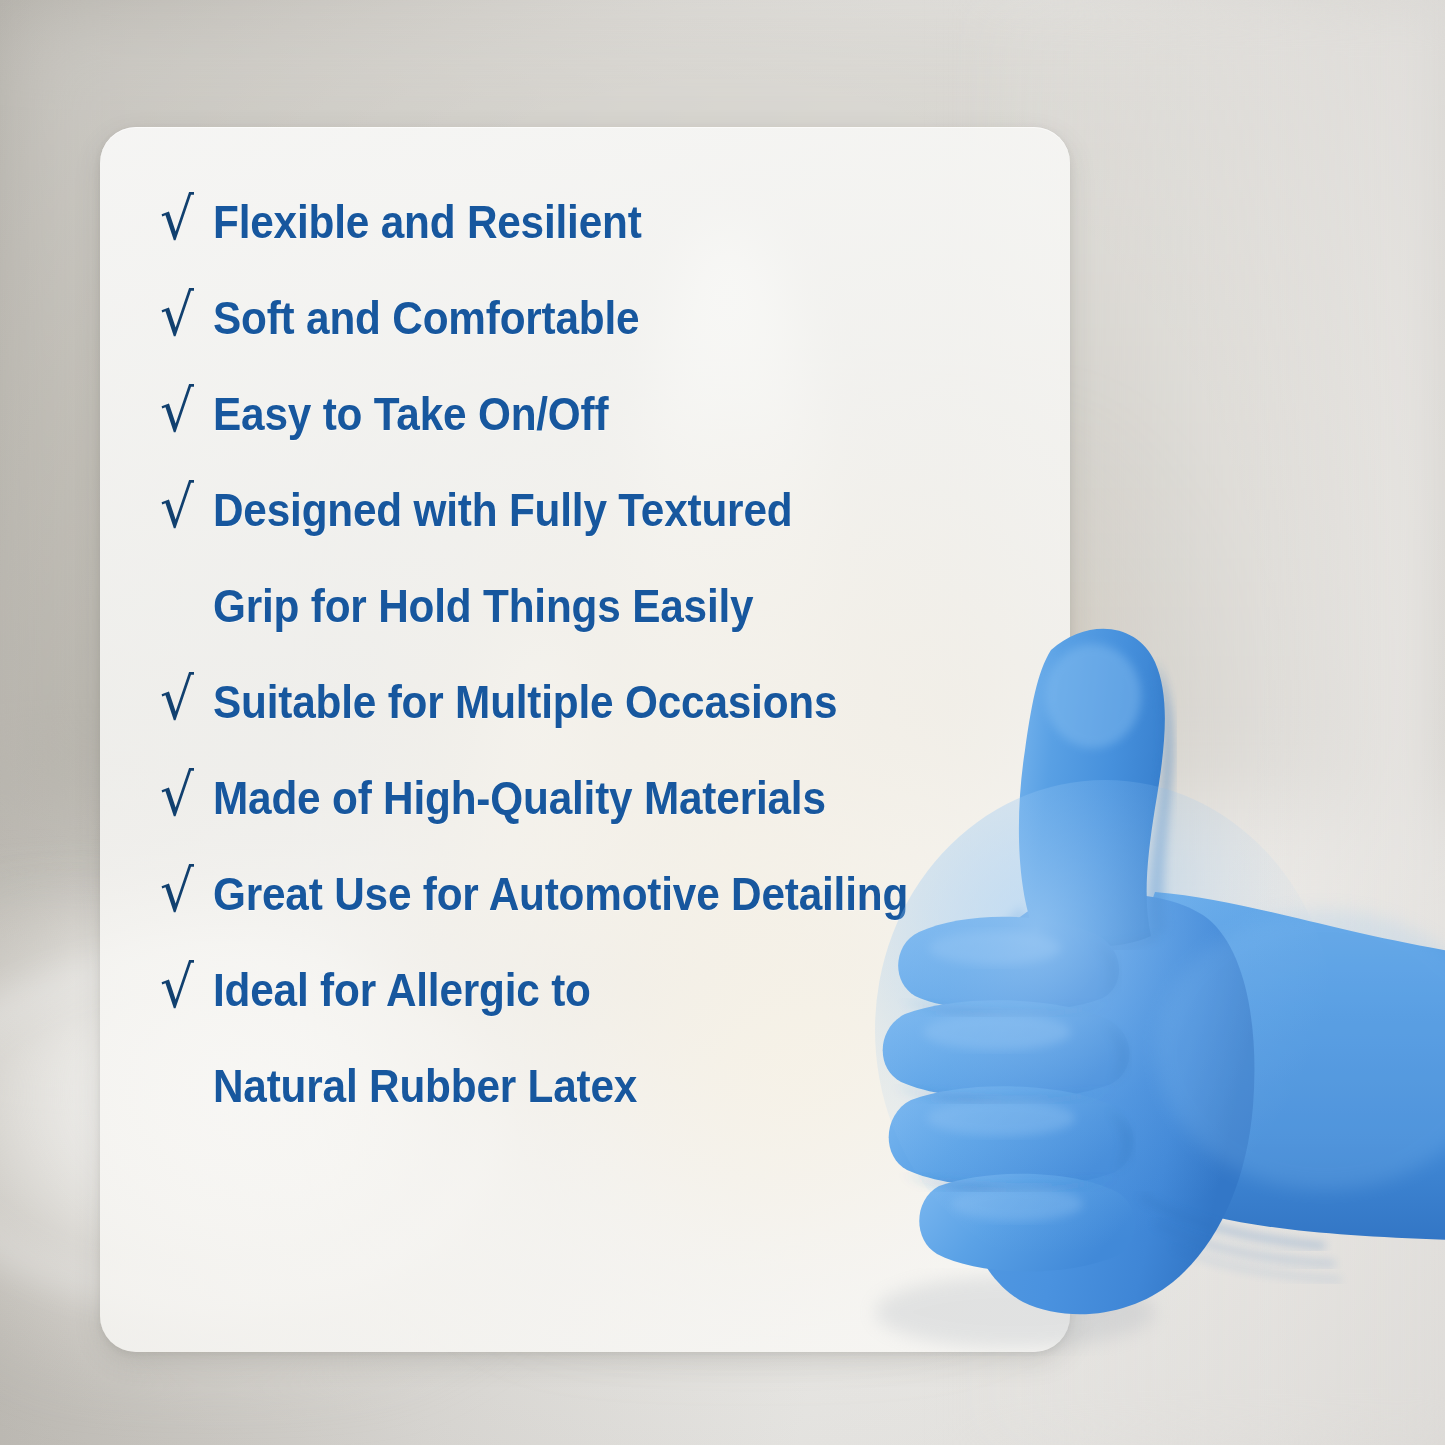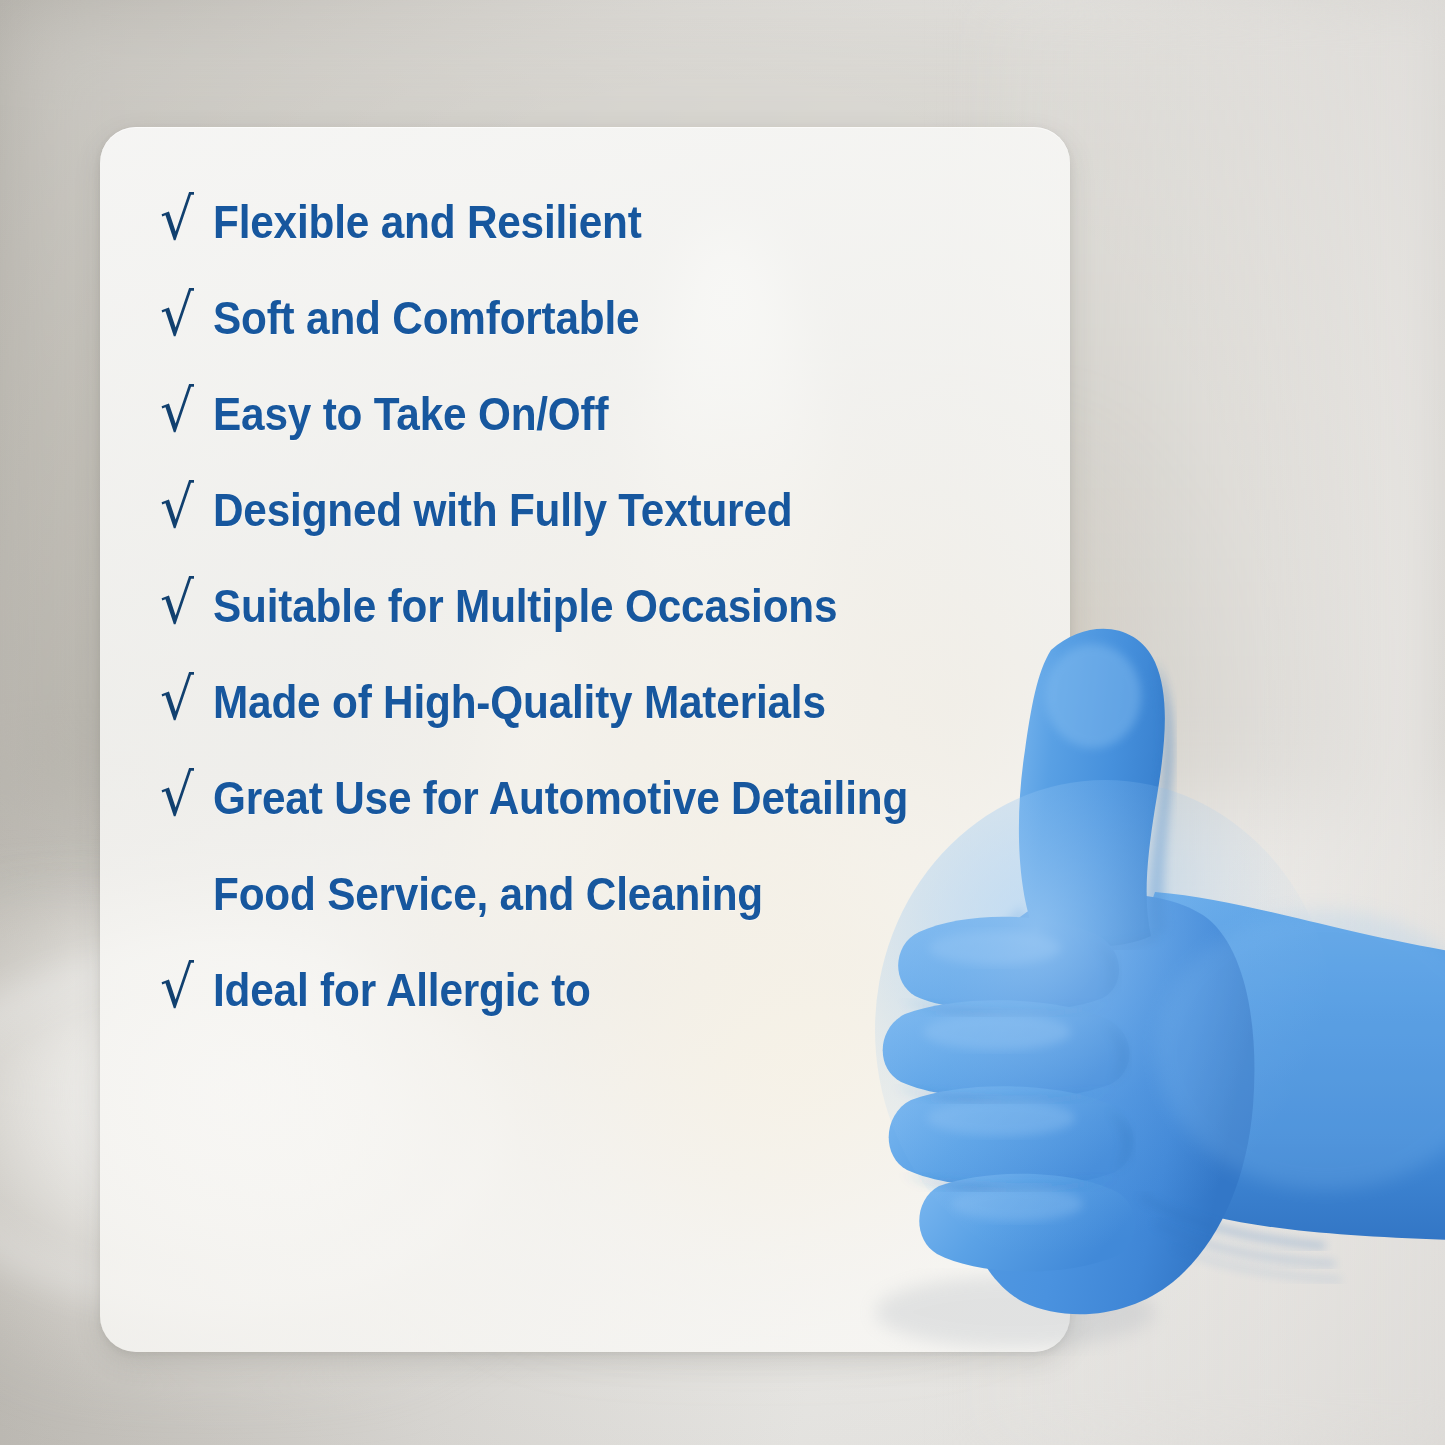--- a/index.html
+++ b/index.html
@@ -189,47 +189,51 @@
   <div class="row">
     <span class="check">√</span>
     <span class="txt">Easy to Take On/Off</span>
   </div>
 
   <div class="row">
     <span class="check">√</span>
     <span class="txt">Designed with Fully Textured</span>
   </div>
 
+  <div class="row cont">
+
+    <span class="txt">Grip for Hold Things Easily</span>
+  </div>
 
   <div class="row">
     <span class="check">√</span>
     <span class="txt">Suitable for Multiple Occasions</span>
   </div>
 
   <div class="row">
     <span class="check">√</span>
     <span class="txt">Made of High-Quality Materials</span>
   </div>
 
   <div class="row">
     <span class="check">√</span>
     <span class="txt">Great Use for Automotive Detailing</span>
   </div>
 
 
+
+  <div class="row">
+    <span class="check">√</span>
+    <span class="txt">Ideal for Allergic to</span>
+  </div>
+
   <div class="row cont">
 
-    <span class="txt">Food Service, and Cleaning</span>
-  </div>
-
-  <div class="row">
-    <span class="check">√</span>
-    <span class="txt">Ideal for Allergic to</span>
-  </div>
-
+    <span class="txt">Natural Rubber Latex</span>
+  </div>
 
 </div>
 
 <div id="glove">
   <svg viewBox="0 0 600 800" xmlns="http://www.w3.org/2000/svg">
     <defs>
       <linearGradient id="gMain" x1="0" y1="0" x2="1" y2="0.3">
         <stop offset="0%" stop-color="#6FAEEA"></stop>
         <stop offset="22%" stop-color="#539AE2"></stop>
         <stop offset="55%" stop-color="#4A92DF"></stop>

